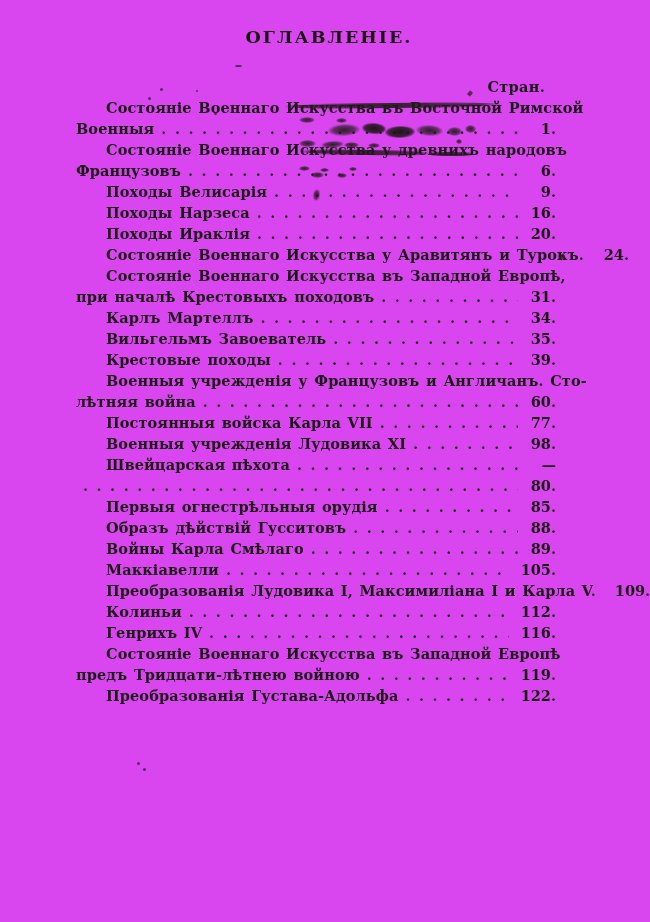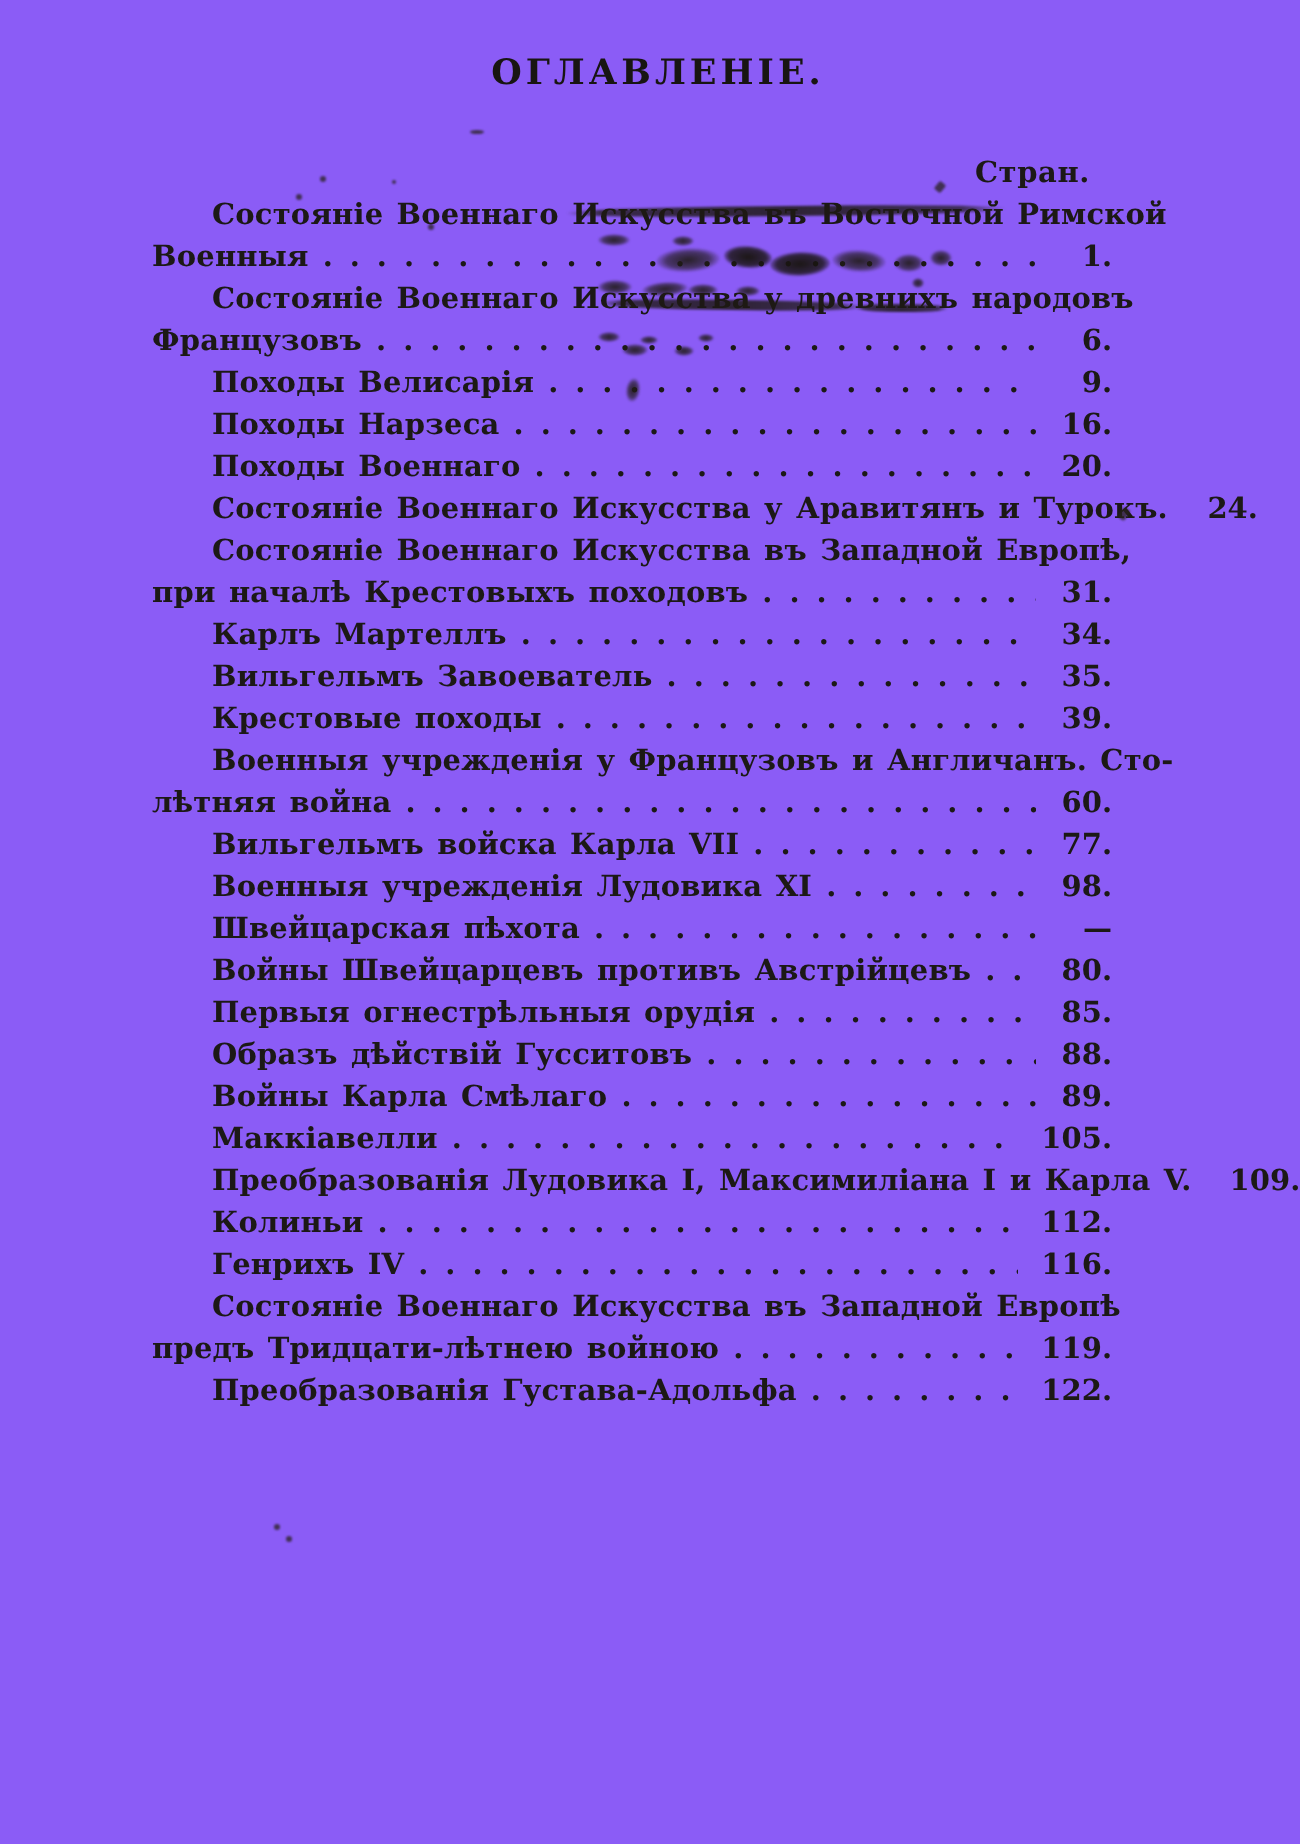--- a/index.html
+++ b/index.html
@@ -3,21 +3,21 @@
 <meta charset="utf-8">
 <style>
   html, body {
     margin: 0; padding: 0;
     background: #e8e8e8;
   }
   .page {
     position: relative;
     width: 650px; height: 922px;
     margin: 0 auto;
-    background: #8b5cf6;
+    background: #d946ef;
     overflow: hidden;
     font-family: "DejaVu Serif", "Liberation Serif", serif;
     color: #1c1916;
     font-weight: 700;
   }
   .title {
     position: absolute;
     top: 27px; left: 0; right: 0;
     margin: 0;
     text-align: center;
@@ -137,21 +137,21 @@
       </div>
       <div class="entry">
         <div class="line first">
           <span class="txt">Походы Нарзеса</span>
           <span class="leader"></span>
           <span class="pagenum">16.</span>
         </div>
       </div>
       <div class="entry">
         <div class="line first">
-          <span class="txt">Походы Военнаго</span>
+          <span class="txt">Походы Ираклія</span>
           <span class="leader"></span>
           <span class="pagenum">20.</span>
         </div>
       </div>
       <div class="entry">
         <div class="line first">
           <span class="txt">Состояніе Военнаго Искусства у Аравитянъ и Турокъ.</span>
           <span class="leader noleader"></span>
           <span class="pagenum">24.</span>
         </div>
@@ -192,42 +192,41 @@
           <span class="txt">Военныя учрежденія у Французовъ и Англичанъ. Сто-</span>
         </div>
         <div class="line">
           <span class="txt">лѣтняя война</span>
           <span class="leader"></span>
           <span class="pagenum">60.</span>
         </div>
       </div>
       <div class="entry">
         <div class="line first">
-          <span class="txt">Вильгельмъ войска Карла VII</span>
+          <span class="txt">Постоянныя войска Карла VII</span>
           <span class="leader"></span>
           <span class="pagenum">77.</span>
         </div>
       </div>
       <div class="entry">
         <div class="line first">
           <span class="txt">Военныя учрежденія Лудовика XI</span>
           <span class="leader"></span>
           <span class="pagenum">98.</span>
         </div>
       </div>
       <div class="entry">
         <div class="line first">
           <span class="txt">Швейцарская пѣхота</span>
           <span class="leader"></span>
           <span class="pagenum">—</span>
         </div>
       </div>
       <div class="entry">
         <div class="line first">
-          <span class="txt">Войны Швейцарцевъ противъ Австрійцевъ</span>
           <span class="leader"></span>
           <span class="pagenum">80.</span>
         </div>
       </div>
       <div class="entry">
         <div class="line first">
           <span class="txt">Первыя огнестрѣльныя орудія</span>
           <span class="leader"></span>
           <span class="pagenum">85.</span>
         </div>

